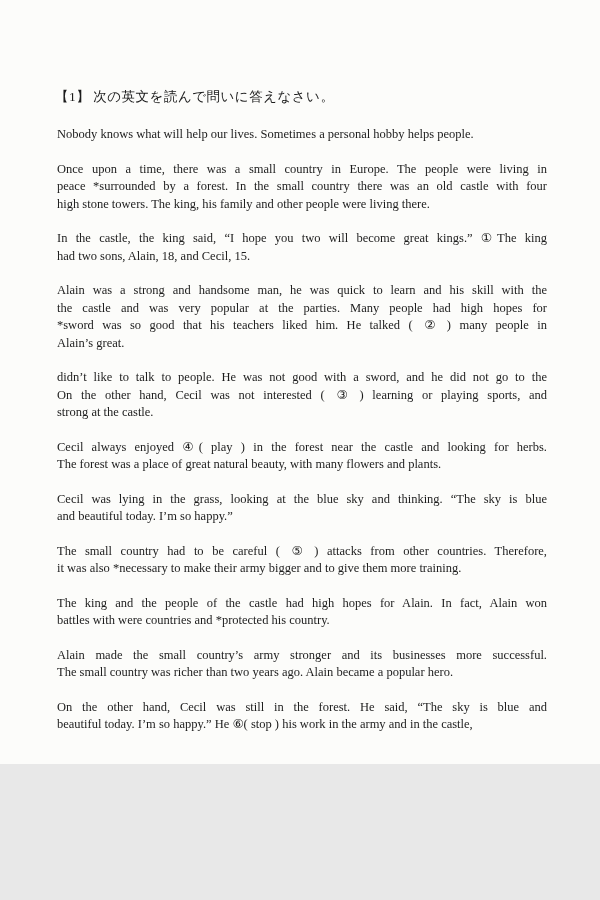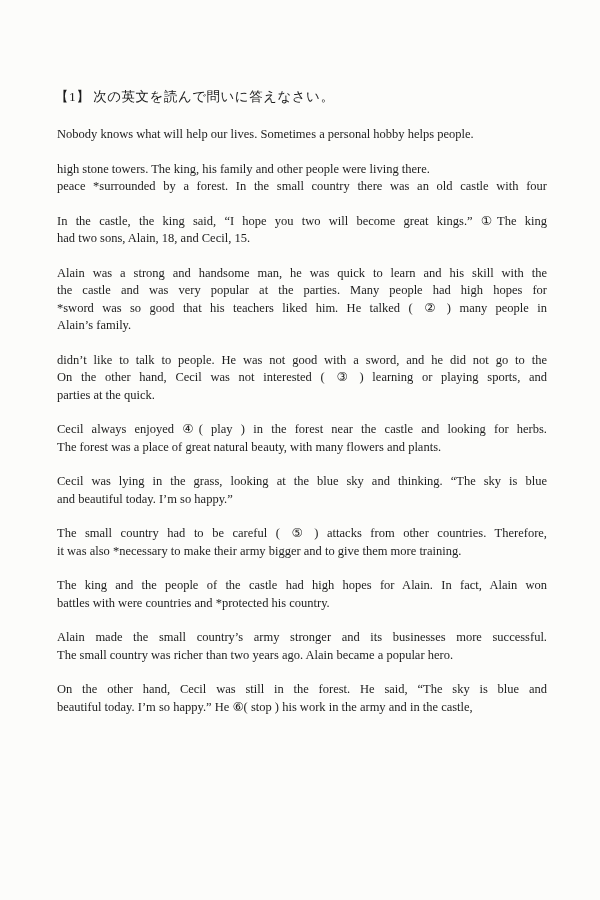--- a/index.html
+++ b/index.html
@@ -3,21 +3,21 @@
 <meta charset="utf-8">
 <style>
   html, body {
     margin: 0;
     padding: 0;
     background: #e8e8e8;
   }
   .sheet {
     position: relative;
     width: 600px;
-    height: 900px;
+    height: 764px;
     margin: 0 auto;
     background: #fcfcfa;
     overflow: hidden;
     font-family: "Liberation Serif", "DejaVu Serif", "DejaVu Sans", serif;
     color: #1c1c1c;
   }
   .heading {
     margin: 88px 0 0 55px;
     font-size: 13.5px;
     line-height: 18px;
@@ -58,40 +58,41 @@
     <span class="qnum">【1】</span><span>次の英文を読んで問いに答えなさい。</span>
   </div>
 
   <div class="passage">
 
     <p class="para">
       <span class="line end">Nobody knows what will help our lives. Sometimes a personal hobby helps people.</span>
     </p>
 
     <p class="para">
+      <span class="line">Once upon a time, there was a small country in Europe. The people were living in</span>
+      <span class="line">peace *surrounded by a forest. In the small country there was an old castle with four</span>
       <span class="line end">high stone towers. The king, his family and other people were living there.</span>
-      <span class="line">peace *surrounded by a forest. In the small country there was an old castle with four</span>
     </p>
 
     <p class="para">
       <span class="line"><span>In the castle, the king said, “I hope you two will become great kings.” </span><span class="ul">①The king</span></span>
       <span class="line end"><span class="ul">had two sons, Alain, 18, and Cecil, 15.</span></span>
     </p>
 
     <p class="para">
       <span class="line">Alain was a strong and handsome man, he was quick to learn and his skill with the</span>
       <span class="line">the castle and was very popular at the parties. Many people had high hopes for</span>
       <span class="line">*sword was so good that his teachers liked him. He talked ( ② ) many people in</span>
-      <span class="line end">Alain’s family.</span>
+      <span class="line end">Alain’s great.</span>
     </p>
 
     <p class="para">
       <span class="line">didn’t like to talk to people. He was not good with a sword, and he did not go to the</span>
       <span class="line">On the other hand, Cecil was not interested ( ③ ) learning or playing sports, and</span>
-      <span class="line end">parties at the quick.</span>
+      <span class="line end">strong at the castle.</span>
     </p>
 
     <p class="para">
       <span class="line">Cecil always enjoyed ④( play ) in the forest near the castle and looking for herbs.</span>
       <span class="line end">The forest was a place of great natural beauty, with many flowers and plants.</span>
     </p>
 
     <p class="para">
       <span class="line">Cecil was lying in the grass, looking at the blue sky and thinking. “The sky is blue</span>
       <span class="line end">and beautiful today. I’m so happy.”</span>

